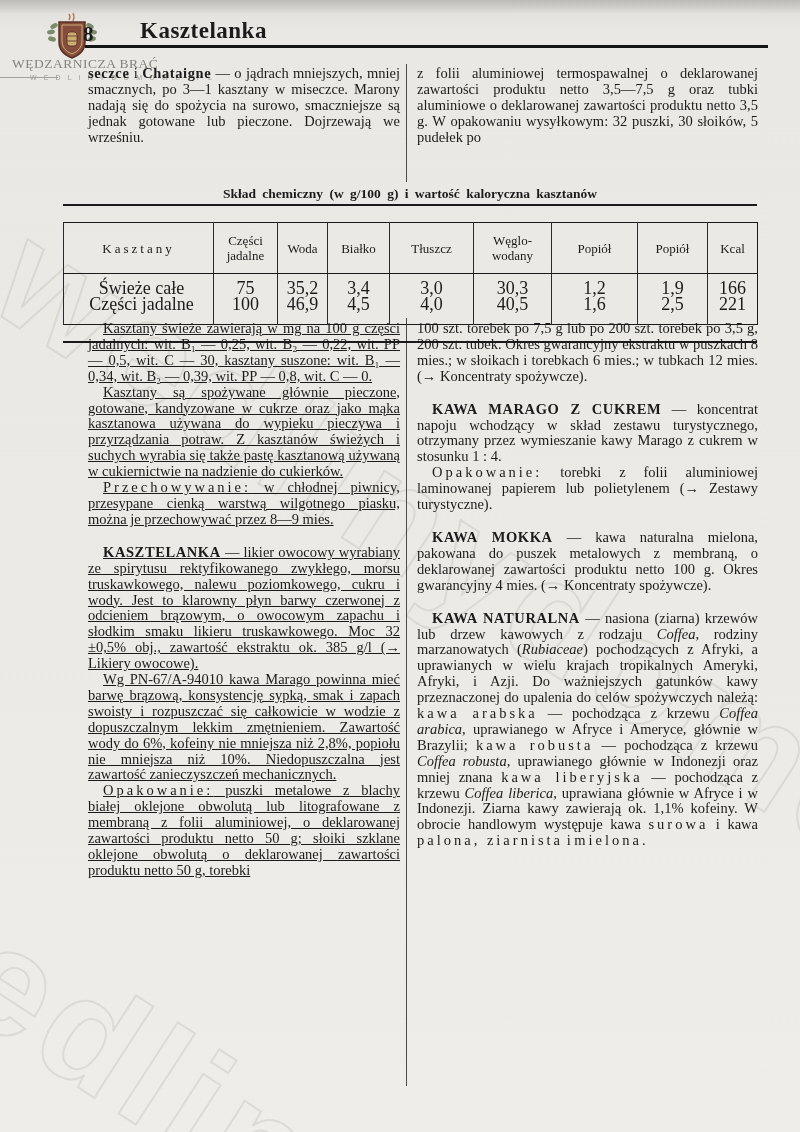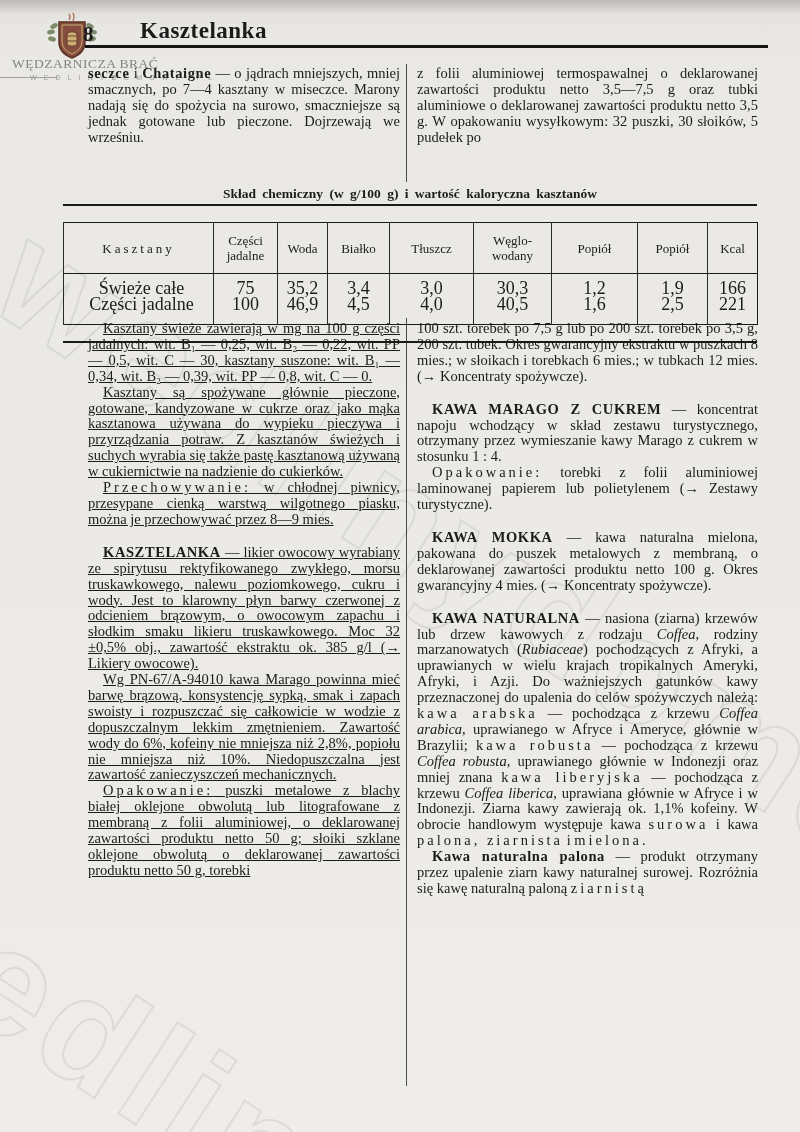--- a/index.html
+++ b/index.html
@@ -107,21 +107,21 @@
     </svg>
   </div>
   <div class="page-number">8</div>
   <div class="page-title">Kasztelanka</div>
   <div class="header-rule"></div>
   <div class="brand1">WĘDZARNICZA BRAĆ</div>
   <div class="brand-rule"></div>
   <div class="brand2">W E D L I N Y D O M O W E . P L</div>
 
   <div class="col col-left-top">
-      <p class="para"><span class="b">seczce</span><span> i </span><span class="b">Chataigne</span><span> — o jądrach mniejszych, mniej smacznych, po 7—4 kasztany w miseczce. Marony nadają się do spożycia na surowo, smaczniejsze są jednak gotowane lub pieczone. Dojrzewają we wrześniu.</span></p>
+      <p class="para"><span class="b">seczce</span><span> i </span><span class="b">Chataigne</span><span> — o jądrach mniejszych, mniej smacznych, po 3—1 kasztany w miseczce. Marony nadają się do spożycia na surowo, smaczniejsze są jednak gotowane lub pieczone. Dojrzewają we wrześniu.</span></p>
     </div>
   <div class="col col-right-top">
       <p class="para"><span>z folii aluminiowej termospawalnej o deklarowanej zawartości produktu netto 3,5—7,5 g oraz tubki aluminiowe o deklarowanej zawartości produktu netto 3,5 g. W opakowaniu wysyłkowym: 32 puszki, 30 słoików, 5 pudełek po</span></p>
     </div>
 
   <div class="divider top"></div>
   <div class="divider bottom"></div>
 
   <div class="table-title">Skład chemiczny (w g/100 g) i wartość kaloryczna kasztanów</div>
   <div class="tablebox">
@@ -184,16 +184,15 @@
       <p class="para ind gap"><span class="b">KASZTELANKA</span><span> — likier owocowy wyrabiany ze spirytusu rektyfikowanego zwykłego, morsu truskawkowego, nalewu poziomkowego, cukru i wody. Jest to klarowny płyn barwy czerwonej z odcieniem brązowym, o owocowym zapachu i słodkim smaku likieru truskawkowego. Moc 32 ±0,5% obj., zawartość ekstraktu ok. 385 g/l (→ Likiery owocowe).</span></p>
       <p class="para ind"><span>Wg PN-67/A-94010 kawa Marago powinna mieć barwę brązową, konsystencję sypką, smak i zapach swoisty i rozpuszczać się całkowicie w wodzie z dopuszczalnym lekkim zmętnieniem. Zawartość wody do 6%, kofeiny nie mniejsza niż 2,8%, popiołu nie mniejsza niż 10%. Niedopuszczalna jest zawartość zanieczyszczeń mechanicznych.</span></p>
       <p class="para ind"><span class="sp">Opakowanie:</span><span> puszki metalowe z blachy białej oklejone obwolutą lub litografowane z membraną z folii aluminiowej, o deklarowanej zawartości produktu netto 50 g; słoiki szklane oklejone obwolutą o deklarowanej zawartości produktu netto 50 g, torebki</span></p>
     </div>
   <div class="col col-right-main">
       <p class="para"><span>100 szt. torebek po 7,5 g lub po 200 szt. torebek po 3,5 g, 200 szt. tubek. Okres gwarancyjny ekstraktu w puszkach 8 mies.; w słoikach i torebkach 6 mies.; w tubkach 12 mies. (→ Koncentraty spożywcze).</span></p>
       <p class="para ind gap"><span class="b">KAWA MARAGO Z CUKREM</span><span> — koncentrat napoju wchodzący w skład zestawu turystycznego, otrzymany przez wymieszanie kawy Marago z cukrem w stosunku 1 : 4.</span></p>
       <p class="para ind"><span class="sp">Opakowanie:</span><span> torebki z folii aluminiowej laminowanej papierem lub polietylenem (→ Zestawy turystyczne).</span></p>
       <p class="para ind gap"><span class="b">KAWA MOKKA</span><span> — kawa naturalna mielona, pakowana do puszek metalowych z membraną, o deklarowanej zawartości produktu netto 100 g. Okres gwarancyjny 4 mies. (→ Koncentraty spożywcze).</span></p>
       <p class="para ind gap"><span class="b">KAWA NATURALNA</span><span> — nasiona (ziarna) krzewów lub drzew kawowych z rodzaju </span><span class="i">Coffea</span><span>, rodziny marzanowatych (</span><span class="i">Rubiaceae</span><span>) pochodzących z Afryki, a uprawianych w wielu krajach tropikalnych Ameryki, Afryki, i Azji. Do ważniejszych gatunków kawy przeznaczonej do upalenia do celów spożywczych należą: </span><span class="sp">kawa arabska</span><span> — pochodząca z krzewu </span><span class="i">Coffea arabica</span><span>, uprawianego w Afryce i Ameryce, głównie w Brazylii; </span><span class="sp">kawa robusta</span><span> — pochodząca z krzewu </span><span class="i">Coffea robusta</span><span>, uprawianego głównie w Indonezji oraz mniej znana </span><span class="sp">kawa liberyjska</span><span> — pochodząca z krzewu </span><span class="i">Coffea liberica</span><span>, uprawiana głównie w Afryce i w Indonezji. Ziarna kawy zawierają ok. 1,1% kofeiny. W obrocie handlowym występuje kawa </span><span class="sp">surowa</span><span> i kawa </span><span class="sp">palona, ziarnista</span><span> i </span><span class="sp">mielona</span><span>.</span></p>
-      <p class="para ind"><span class="b">Kawa naturalna palona</span><span> — produkt otrzymany przez upalenie ziarn kawy naturalnej surowej. Rozróżnia się kawę naturalną paloną </span><span class="sp">ziarnistą</span></p>
     </div>
 
 </div>
 
 </body></html>

